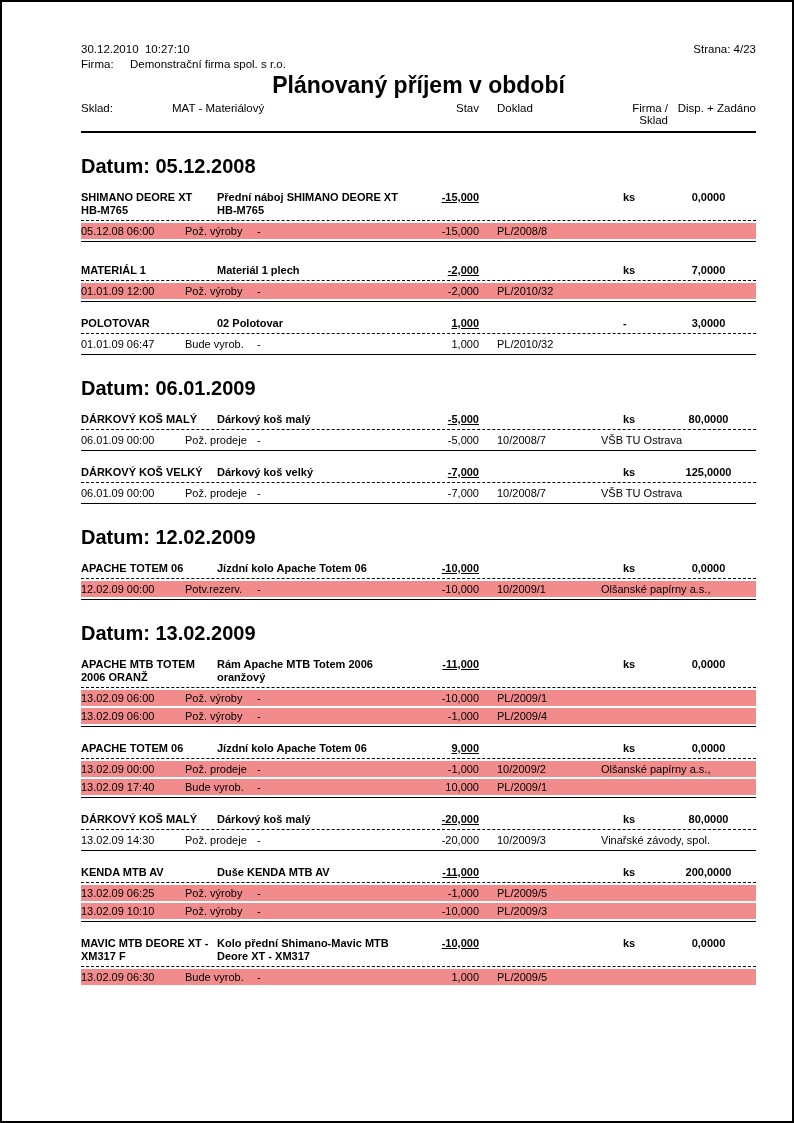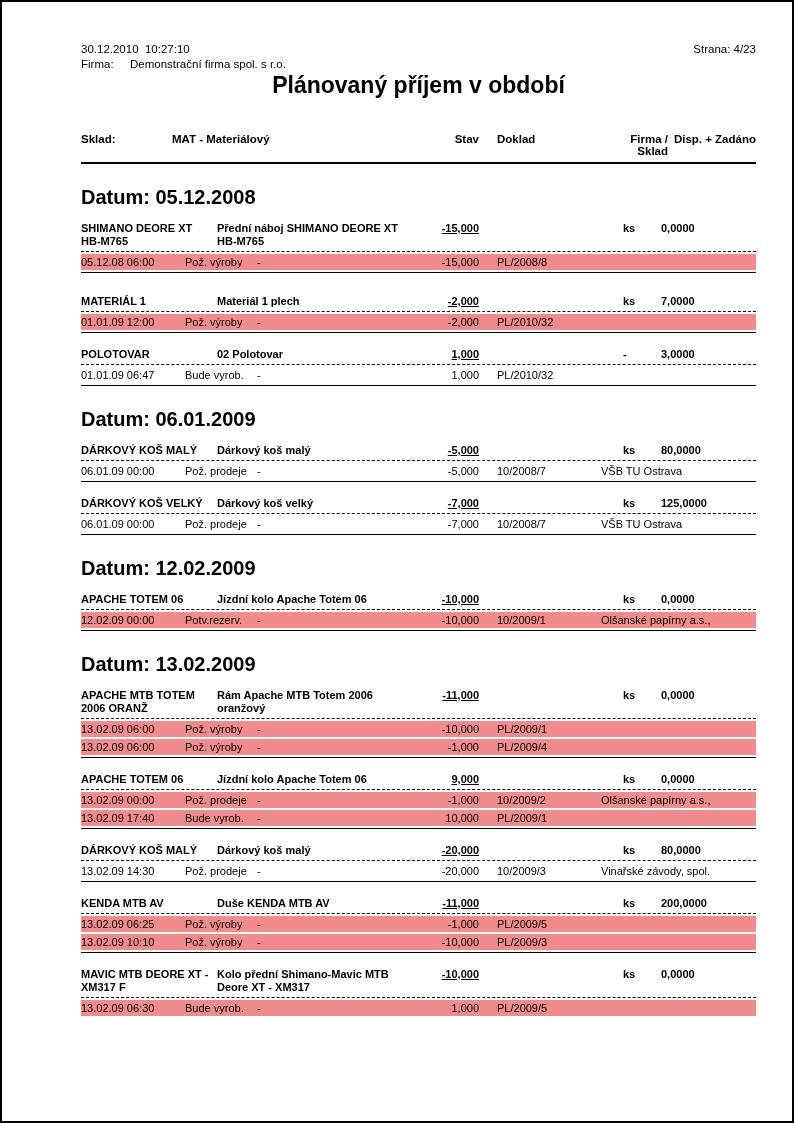--- a/index.html
+++ b/index.html
@@ -18,40 +18,40 @@
   }
   .pre { white-space:pre; }
   .hdr-row1 { display:flex; justify-content:space-between; font-size:11.5px; line-height:15px;gap:38px; }
   .hdr-row2 { display:flex; font-size:11.5px; line-height:15px; }
   .hdr-row2 .lbl { width:49px; }
   .title { text-align:center; font-size:23px; font-weight:bold; line-height:26px; }
 
   .cols-header {
     display:grid;
     grid-template-columns:91px 249px 58px 18px 104px 67px 1fr;
-    font-size:11.5px; font-weight:bold;
-    margin-top:35px; padding-bottom:5px;
+    font-size:11.5px; font-weight:normal;
+    margin-top:4px; padding-bottom:5px;
     border-bottom:2px solid #000;
   }
   .cols-header .r { text-align:right; }
 
   .date-section { margin-top:22px; }
   .date-heading { font-size:20px; font-weight:bold; line-height:23px; margin-bottom:13px; }
 
   .item { margin-bottom:15px; }
   .item-head {
     display:grid;
     grid-template-columns:136px 204px 58px 18px 104px 60px 1fr;
     font-size:11px; font-weight:bold; line-height:13px;
     padding-bottom:3px;
     border-bottom:1px dashed #000;
   }
   .item-head .stav { text-align:right; text-decoration:underline; }
   .item-head .unit { padding-left:22px; }
-  .item-head .disp { text-align:left; }
+  .item-head .disp { text-align:center; }
   .item-head .cell { padding-right:6px; }
 
   .detail-row {
     display:grid;
     grid-template-columns:104px 72px 20px 202px 18px 104px 1fr;
     font-size:11px; line-height:16px;
     margin-top:2px;
   }
   .detail-row .qty { text-align:right; }
   .detail-row.hl { background:var(--hl,#F28C8C); }

